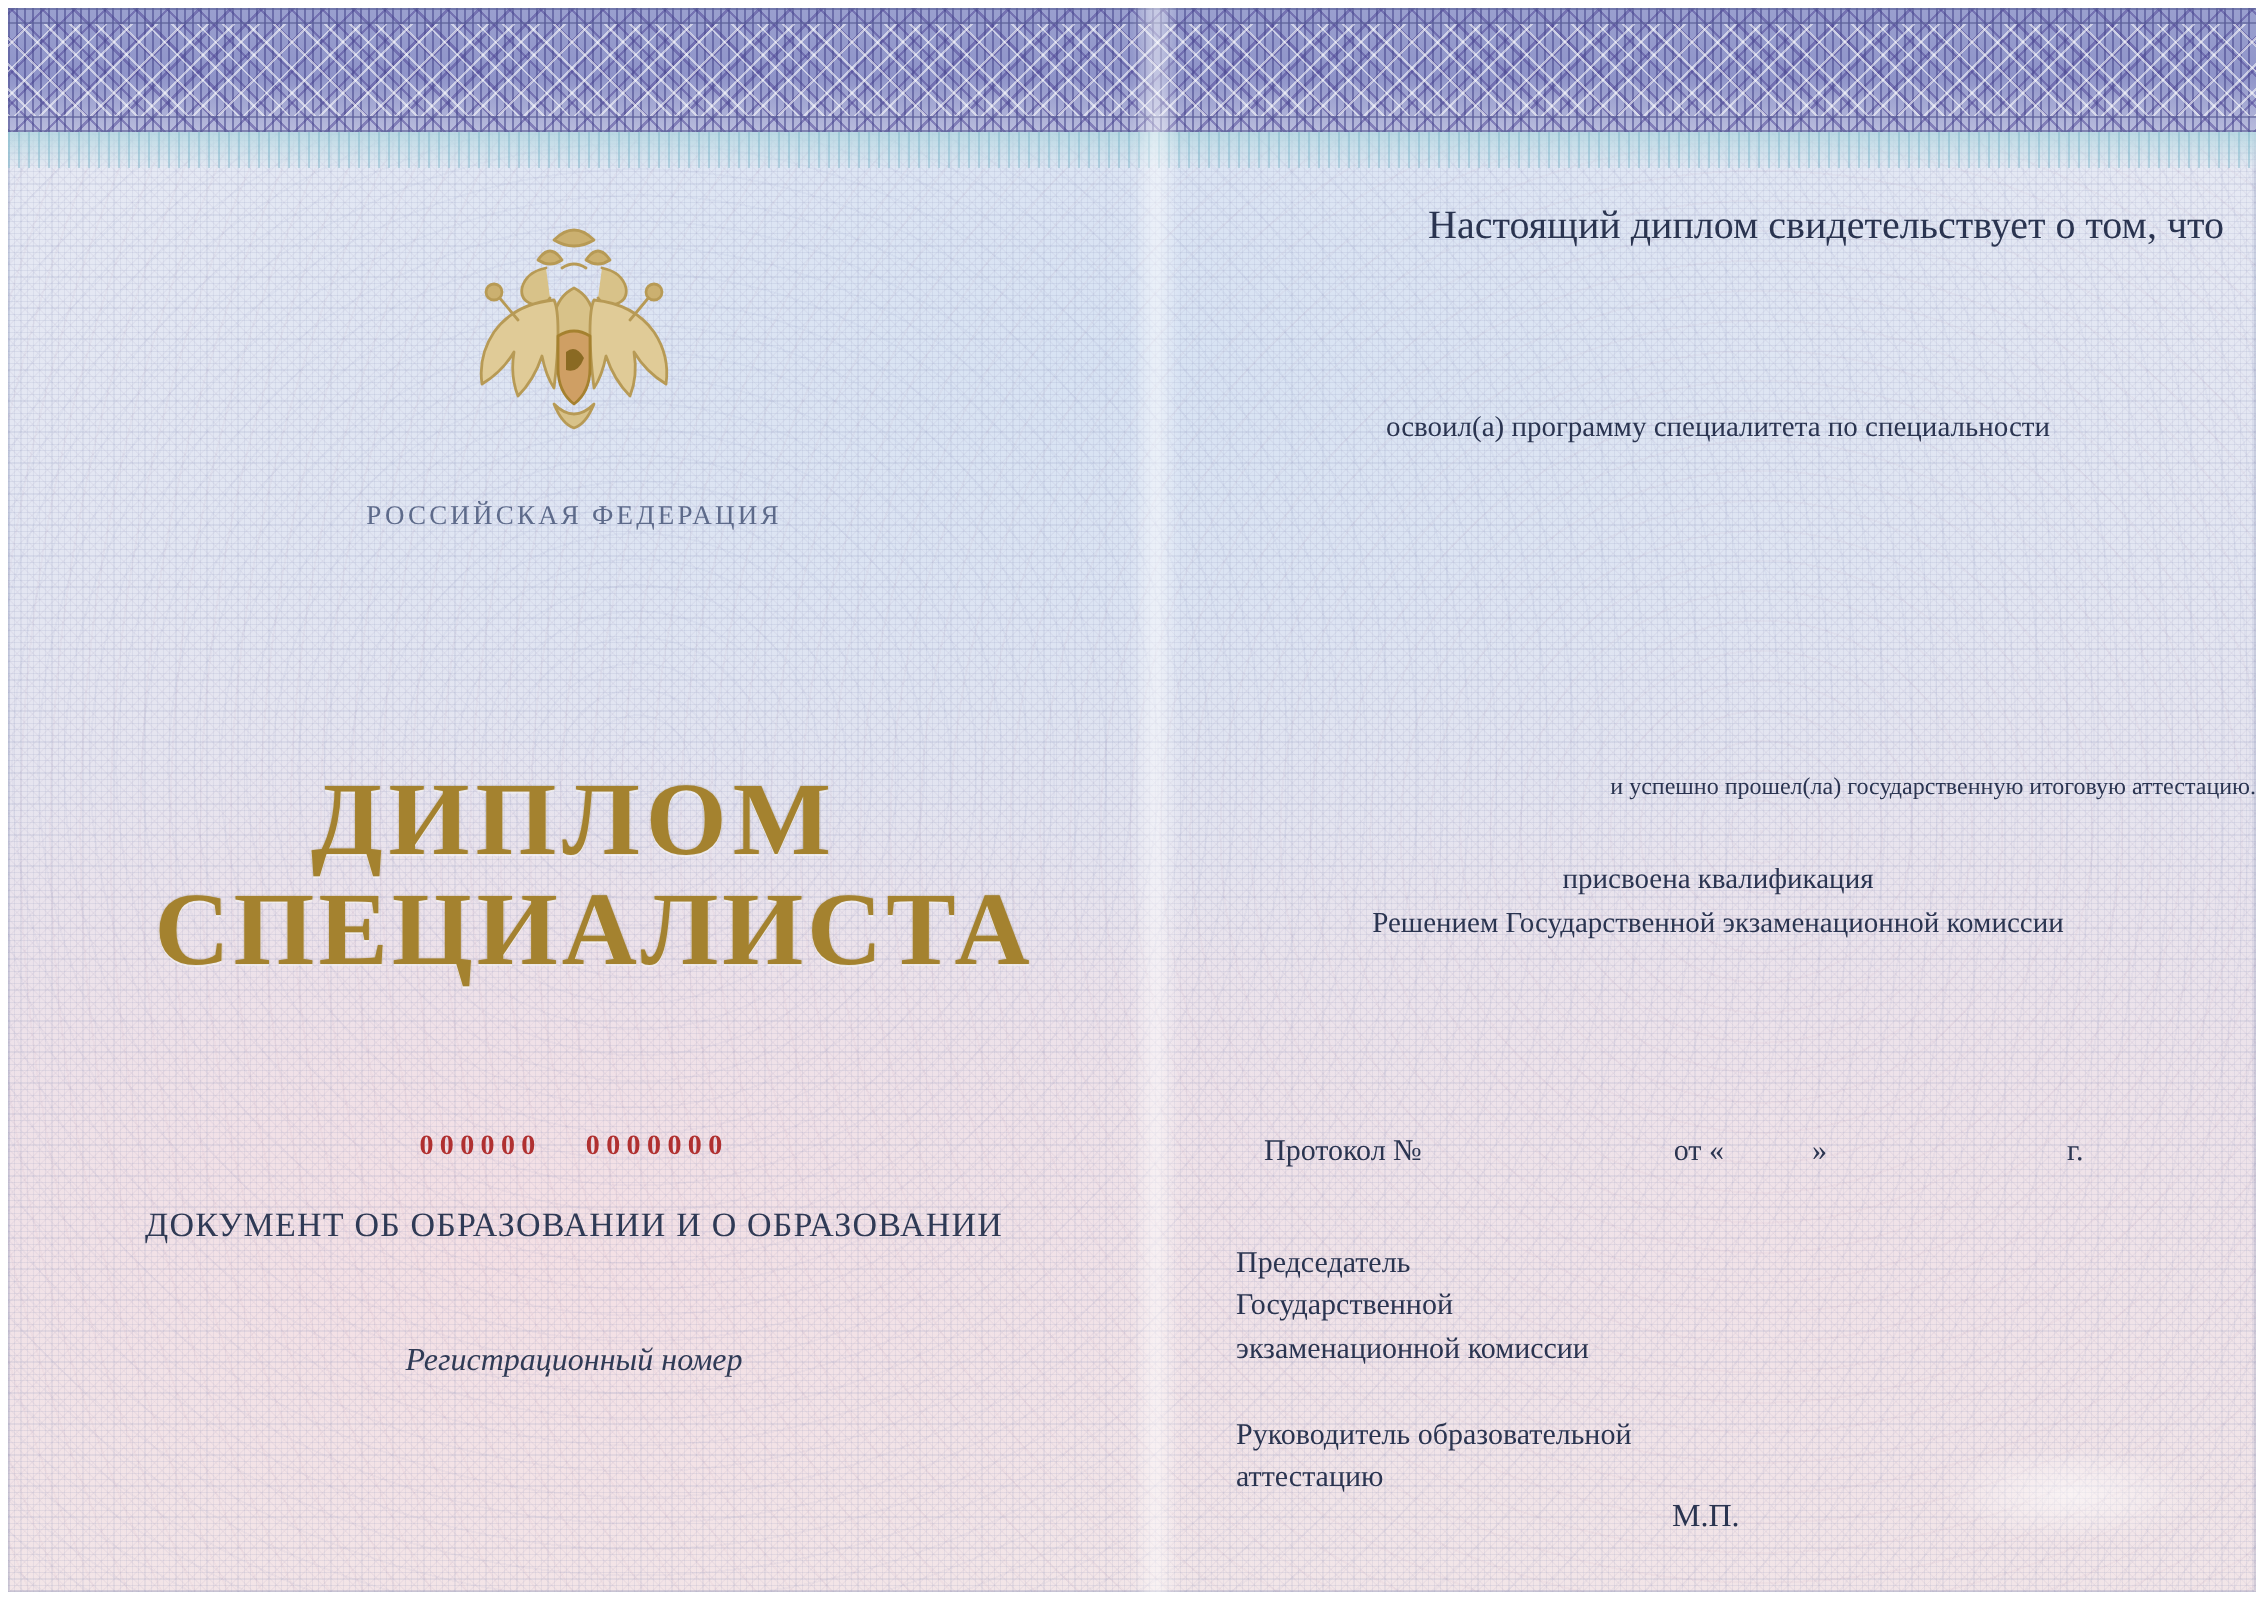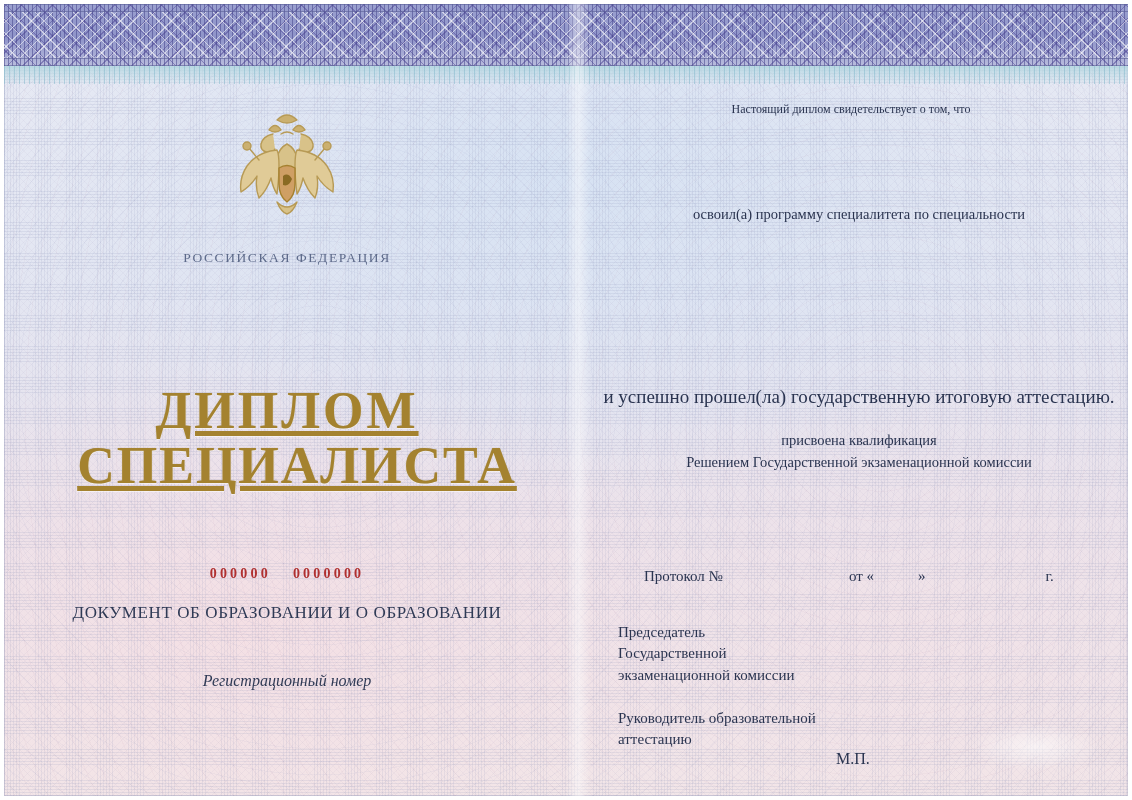--- a/index.html
+++ b/index.html
@@ -142,21 +142,20 @@
     left: 0; right: 0;
     top: 300px;
   }
   .title-1, .title-2 {
     font-family: "Liberation Serif", serif;
     font-weight: bold;
     letter-spacing: 2px;
     color: #9a7b2e;
     background: linear-gradient(180deg, #c9a martyr 0%, #8a6a23 100%);
     line-height: 1.02;
-    text-decoration: underline;
   }
   .title-1 {
     font-size: 52px;
     letter-spacing: 3px;
     color: #a4822f;
     text-shadow: 0 1px 0 rgba(255,255,255,0.55), 0 0 1px rgba(120,95,30,0.5);
   }
   .title-2 {
     font-size: 52px;
     letter-spacing: 2px;
@@ -223,33 +222,32 @@
     bottom: 0;
     color: #2a3450;
   }
 
   .r-line {
     position: absolute;
     font-family: "Liberation Serif", serif;
     color: #2a3450;
   }
 
-  .r-hereby   { top: 18px;  left: 0; right: 16px; text-align: center; font-size: 12px; }
+  .r-hereby   { top: 18px;  left: 0; right: 16px; text-align: right; font-size: 20px; }
   .r-program  { top: 122px; left: 0; right: 0;    text-align: center; font-size: 14.5px; }
-  .r-passed   { top: 302px; left: 0; right: 0;    text-align: center; font-size: 19px; }
+  .r-passed   { top: 302px; left: 0; right: 0;    text-align: right; font-size: 12px; }
   .r-decision { top: 346px; left: 0; right: 0;    text-align: center; font-size: 14.5px; line-height: 1.5; }
 
   .r-protocol {
     top: 484px;
     left: 42px;
     right: 10px;
     font-size: 15px;
     display: flex;
     align-items: baseline;
-    margin-left: 12px;
   }
   .r-protocol .p-label { white-space: nowrap; }
   .r-protocol .p-ot { margin-left: 126px; white-space: nowrap; }
   .r-protocol .p-q2 { margin-left: 44px; }
   .r-protocol .p-g  { margin-left: 120px; }
 
   .r-chair {
     top: 538px;
     left: 28px;
     font-size: 15px;

